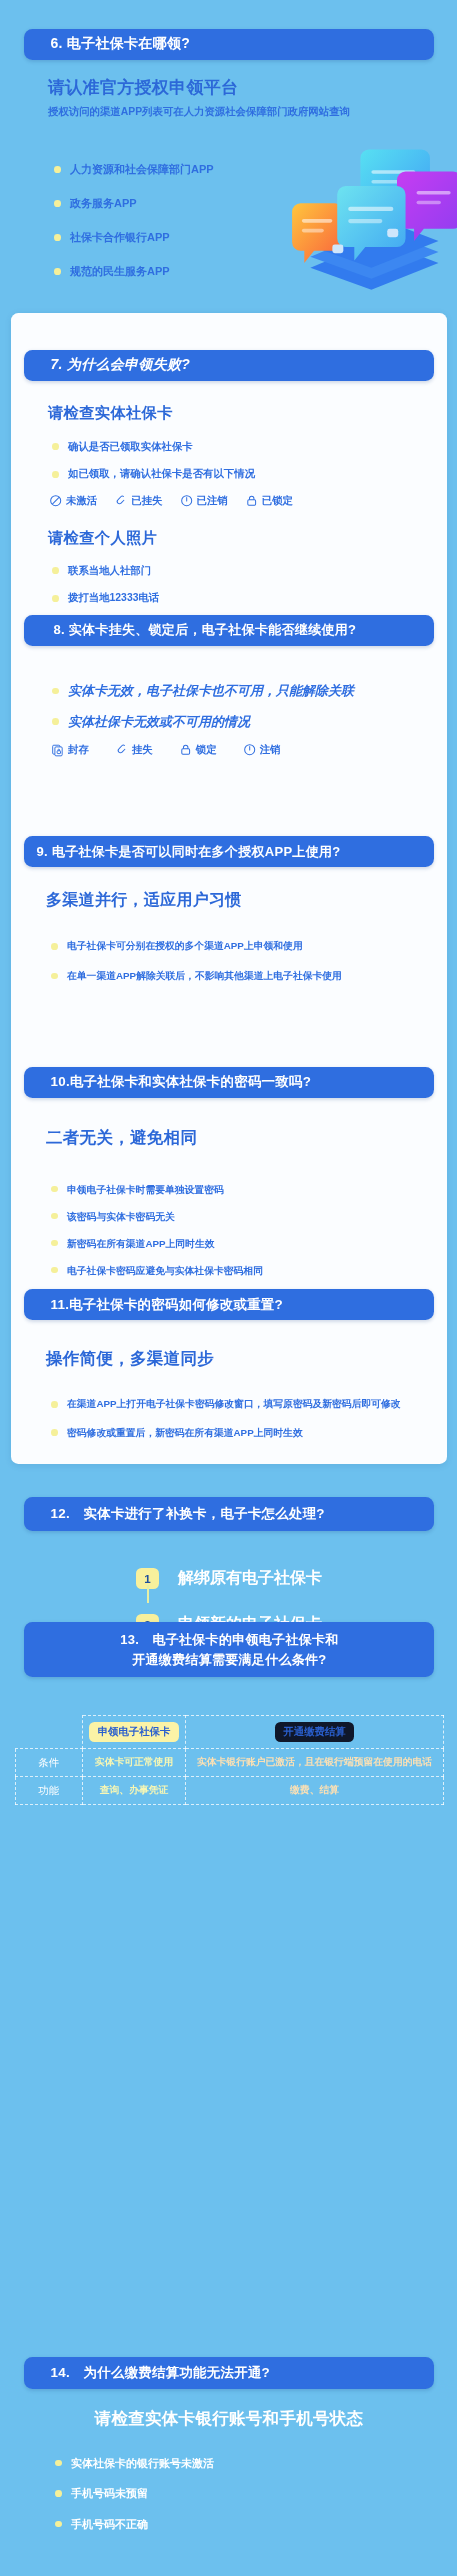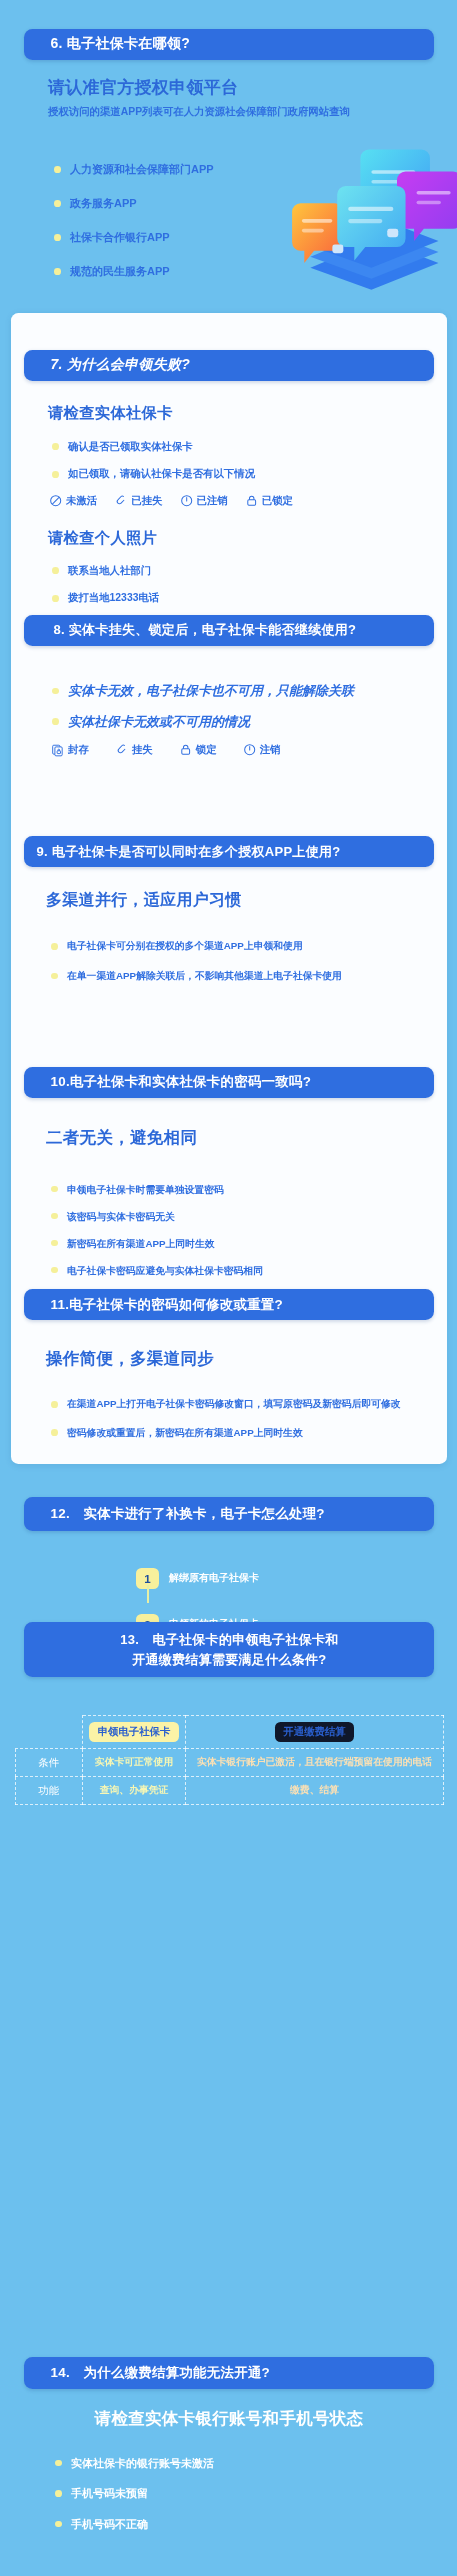--- a/index.html
+++ b/index.html
@@ -114,21 +114,21 @@
   #sec12{ position:absolute; left:0; top:1477px; width:458px; }
   #sec12 .pill{ position:absolute; left:24.4px; top:20px; width:410px; height:34px; padding-left:26px; font-size:13.4px; }
   #sec12 .steps{ position:absolute; left:136px; top:87px; }
   .step{ display:flex; align-items:center; position:relative; height:28px; }
   .stepnum{
     width:23px; height:21px; border-radius:5.5px;
     background:#f8f09c; color:#1f4f9c;
     display:flex; align-items:center; justify-content:center;
     font-size:11.6px; font-weight:800;
   }
-  .steplabel{ margin-left:10px; color:#ffffff; font-size:10px; font-weight:700; }
+  .steplabel{ margin-left:19px; color:#ffffff; font-size:16px; font-weight:700; }
   .connector{ position:absolute; left:11px; top:21px; width:1.8px; height:18.3px; background:#e6efa6; }
 
   
   #sec13{ position:absolute; left:0; top:1599px; width:458px; }
   #sec13 .pill{ position:absolute; left:24.4px; top:23px; width:410px; height:55px; flex-direction:column; justify-content:center; font-size:13px; line-height:1.5; padding:0 9.8px; }
   #sec13 .tbl{ position:absolute; left:14.7px; top:116px; width:429px; }
 
   table.cond{ width:100%; border-collapse:collapse; }
   table.cond td, table.cond th{
     border:0.6px dashed rgba(255,255,255,.75);

